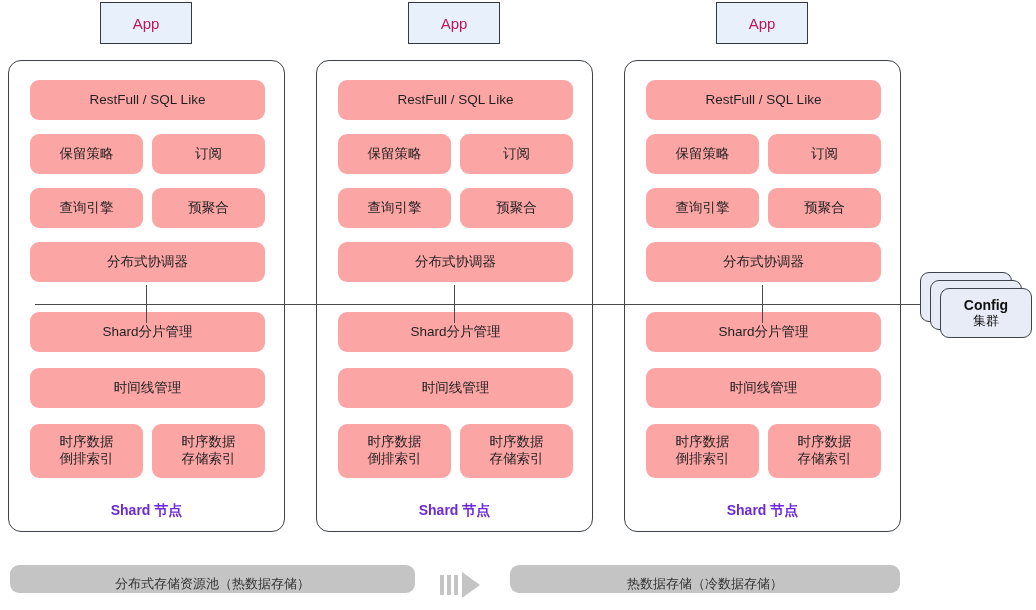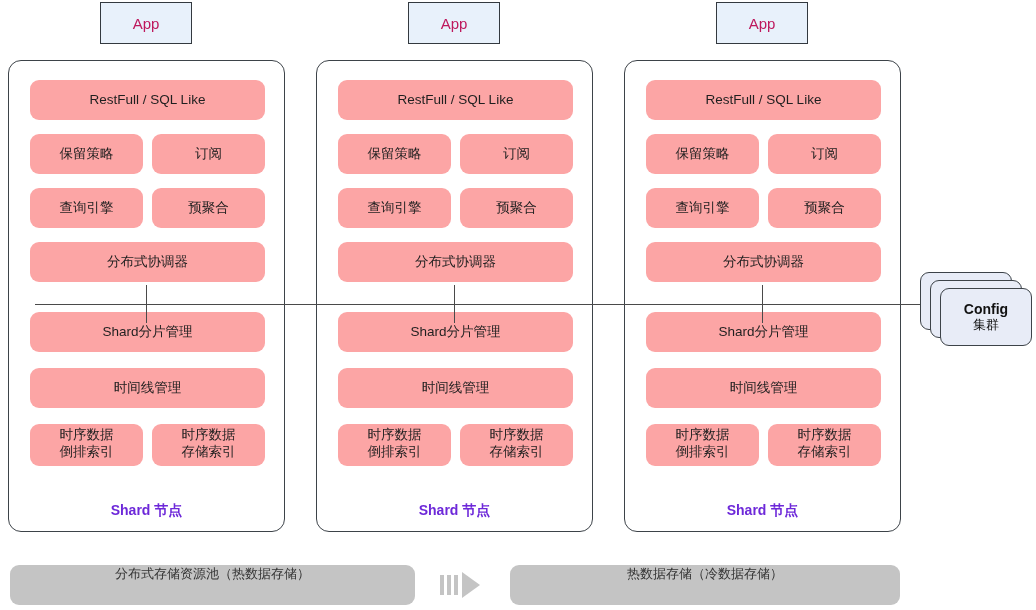--- a/index.html
+++ b/index.html
@@ -72,22 +72,21 @@
   }
   .chip.full {
     width: 235px;
     height: 40px;
   }
   .chip.half {
     width: 113px;
     height: 40px;
   }
   .chip.tall {
-    height: 42px;
-    font-family: Liberation Mono, monospace;
+    height: 54px;
   }
   .row {
     display: flex;
     justify-content: space-between;
     width: 235px;
   }
   .spacer-14 { height: 14px; }
   .spacer-30 { height: 30px; }
   .spacer-16 { height: 16px; }
 
@@ -126,21 +125,21 @@
   .config-stack {
     position: absolute;
     left: 920px;
     top: 272px;
     width: 112px;
     height: 74px;
   }
   .config-card {
     position: absolute;
     width: 92px;
-    height: 58px;
+    height: 50px;
     background: #e8ecf7;
     border: 1.3px solid #3d4349;
     border-radius: 9px;
     box-sizing: border-box;
   }
   #config-card-back  { left: 0px;  top: 0px; }
   #config-card-mid   { left: 10px; top: 8px; }
   #config-card-front {
     left: 20px;
     top: 16px;
@@ -159,25 +158,25 @@
   .config-sub {
     font-size: 13px;
     color: #111111;
     line-height: 1.2;
   }
 
   
   .storage-bar {
     position: absolute;
     top: 565px;
-    height: 40px;
+    height: 28px;
     background: #c4c4c4;
     border-radius: 9px;
     display: flex;
-    align-items: flex-start;
+    align-items: flex-end;
     justify-content: center;
     font-size: 13px;
     color: #333333;
     box-sizing: border-box;
   }
   #storage-hot  { left: 10px;  width: 405px; }
   #storage-cold { left: 510px; width: 390px; }
 
   .flow-arrow {
     position: absolute;

